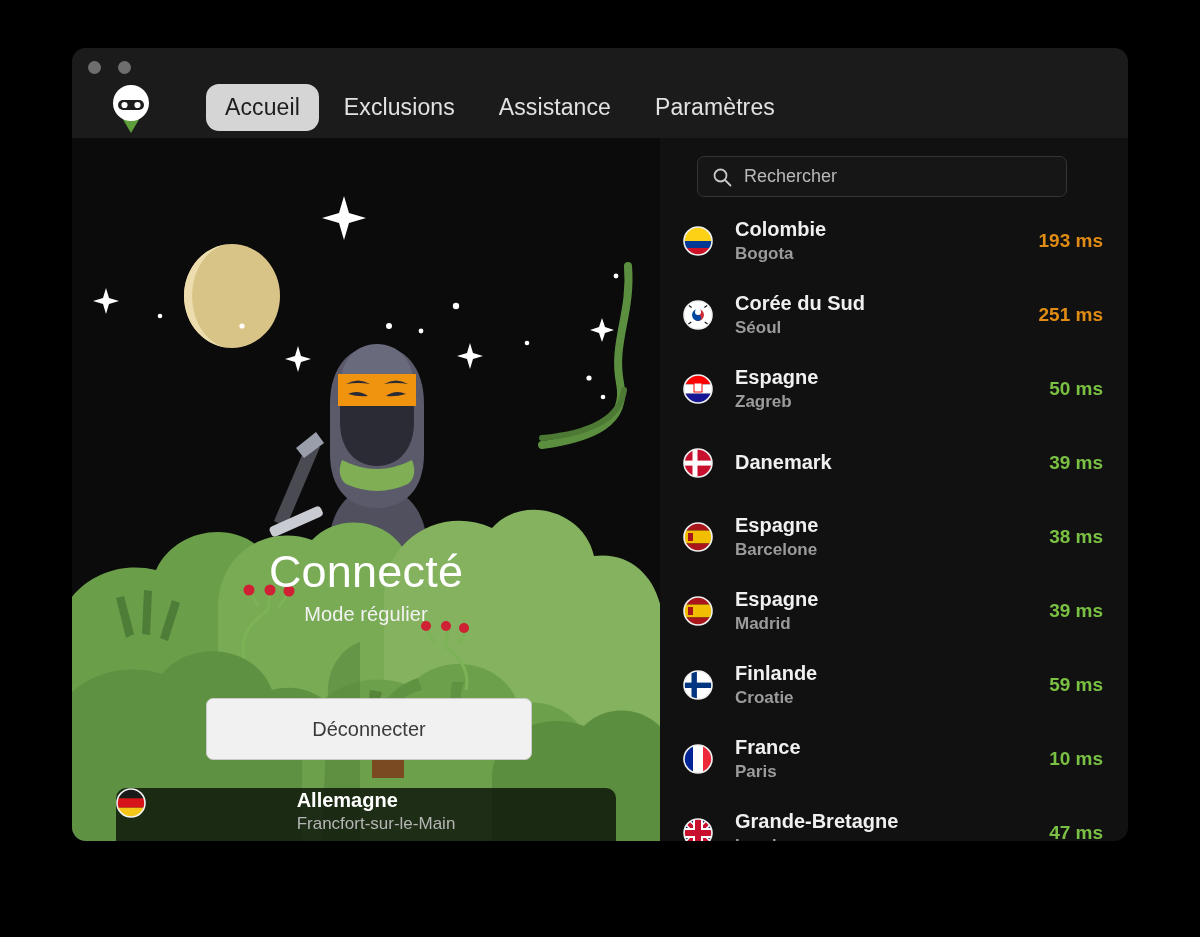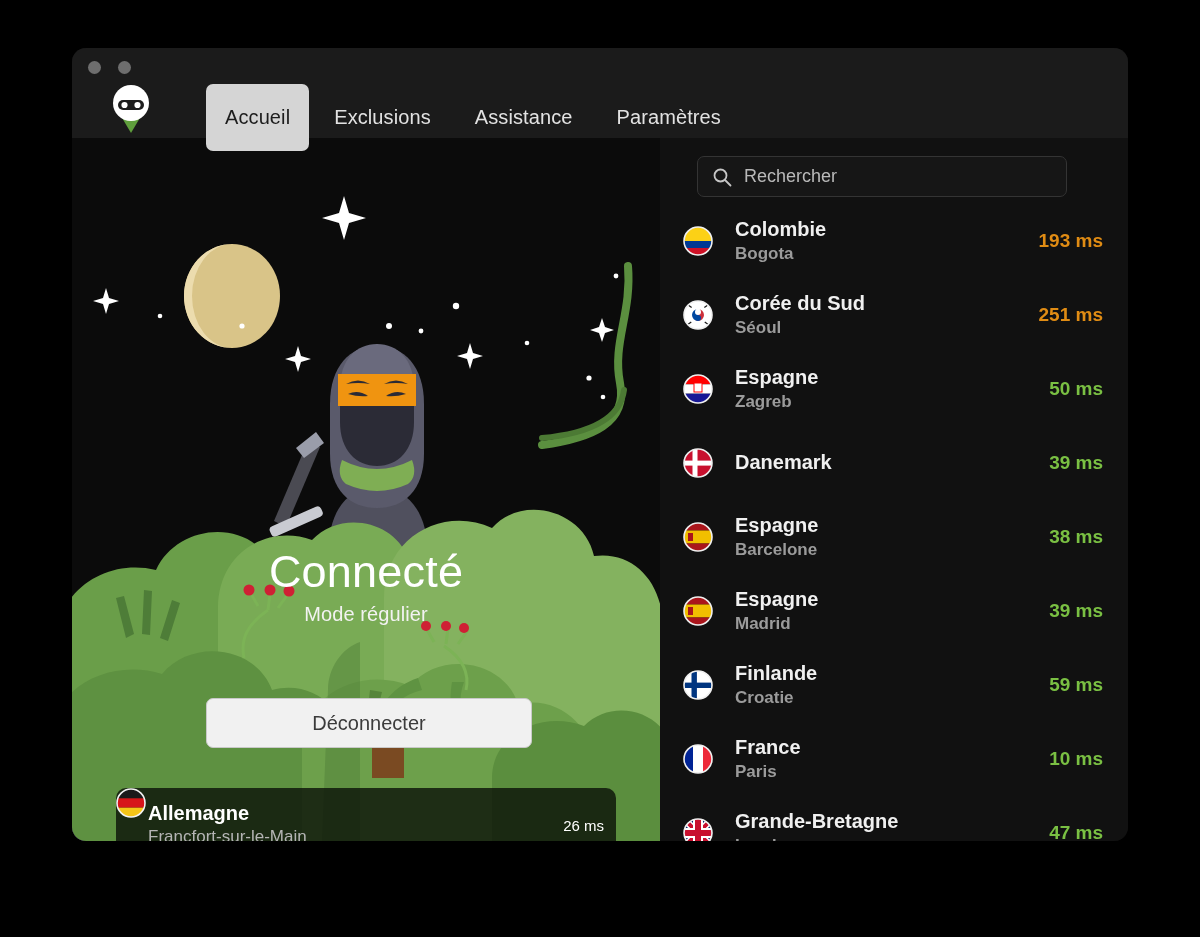--- a/index.html
+++ b/index.html
@@ -31,22 +31,22 @@
 
   
   .logo { position: absolute; left: 38px; top: 35px; width: 42px; height: 52px; }
 
   
   .tabs {
     position: absolute; left: 134px; top: 36px;
     display: flex; align-items: center; gap: 6px;
   }
   .tab {
-    font-size: 20px; color: #e2e2e2;
-    padding: 22px 19px; border-radius: 7px;
+    font-size: 23px; color: #e2e2e2;
+    padding: 10px 19px; border-radius: 13px;
     white-space: nowrap; letter-spacing: .1px;
   }
   .tab.active { background: #d5d5d5; color: #1d1d1d; }
 
   
   .stage {
     position: absolute; left: 0; top: 90px;
     width: 588px; height: 703px;
     background: #6d28d9;
     overflow: hidden;
@@ -59,36 +59,36 @@
   }
   .status-title {
     font-size: 45px; color: #ffffff; font-weight: 400;
     letter-spacing: .2px; line-height: 1.05;
   }
   .status-sub {
     font-size: 20px; color: #f2f2f2; margin-top: 8px; letter-spacing: .1px;
   }
   .disconnect-btn {
     position: absolute; left: 134px; top: 560px;
-    width: 326px; height: 50px;
+    width: 326px; height: 62px;
     background: #f1f1f1;
     border: 1px solid #c9c9c9;
     border-radius: 7px;
     color: #3b3b3b; font-size: 20px;
     display: flex; align-items: center; justify-content: center;
     z-index: 12; cursor: pointer;
   }
 
   .current-server {
     position: absolute; left: 44px; top: 650px;
     width: 500px; height: 74px;
     background: rgba(10,16,8,0.80);
     border-radius: 10px;
     display: flex; align-items: center;
-    padding: 0 12px; z-index: 12;
+    padding: 0 12px; z-index: 12; flex-direction: column;
   }
   .cs-flag { width: 30px; height: 30px; flex: 0 0 30px; }
   .cs-text { margin-left: 20px; flex: 1; }
   .cs-country { font-size: 20px; font-weight: bold; color: #ffffff; line-height: 1.25; }
   .cs-city { font-size: 17px; color: #b5b5b5; line-height: 1.3; }
   .cs-ping { font-size: 15px; font-weight: normal; color: #ffffff; }
 
   
   .panel {
     position: absolute; left: 588px; top: 90px;

